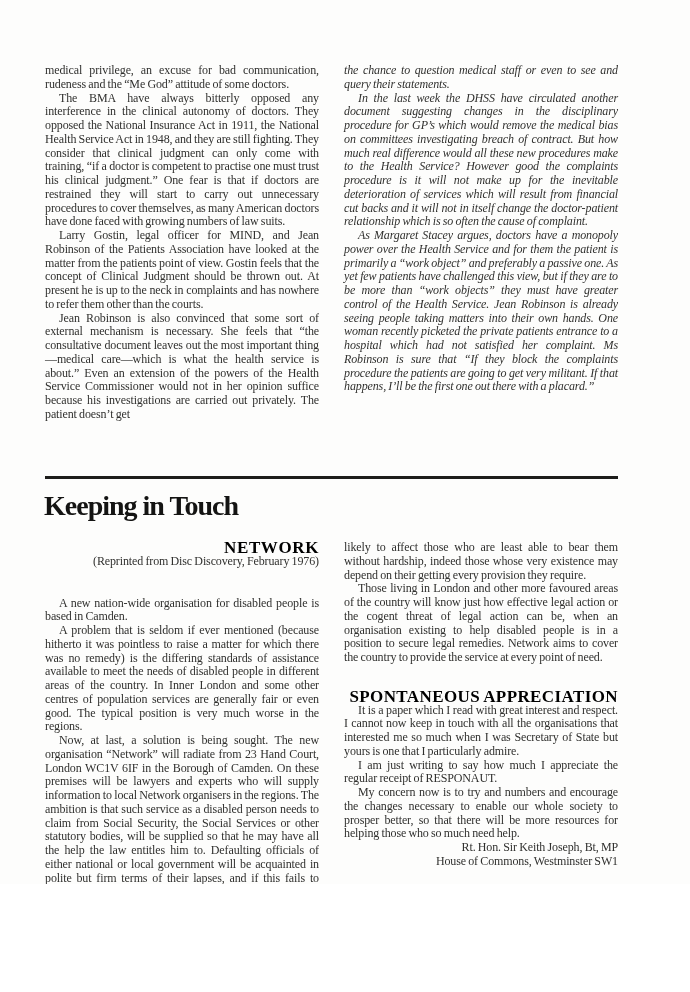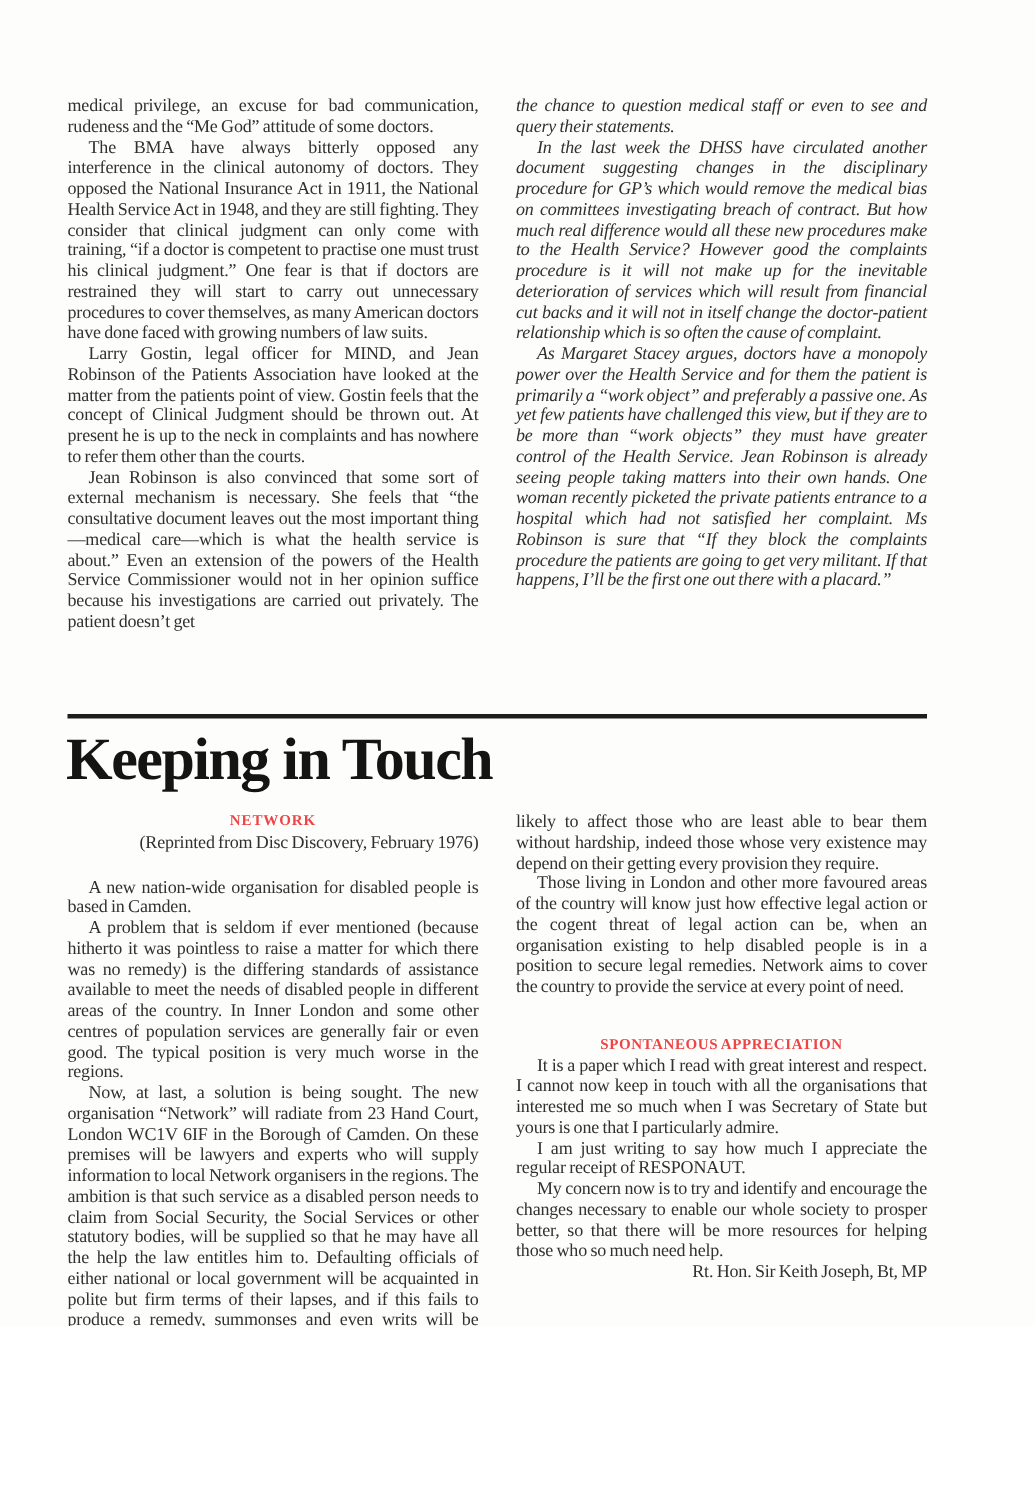--- a/index.html
+++ b/index.html
@@ -10,38 +10,38 @@
     color:#30302e;
   }
   .col {
     position:absolute; width:274px;
     font-size:12px; line-height:13.75px;
     text-align:justify;
     letter-spacing:-0.12px; word-spacing:-0.6px;
   }
   .col p { margin:0; }
   .col p.ind { text-indent:14px; }
-  .col p.gap-top { margin-top:16px; }
+  .col p.gap-top { margin-top:28px; }
   #s1-left  { left:45px;  top:64px; }
   #s1-right { left:344px; top:64px;font-style:italic; }
   .rule {
     position:absolute; left:45px; top:476px;
     width:573px; height:3px; background:#1d1d1b;
   }
   .headline {
     position:absolute; left:44px; top:486px;
-    font-size:40px; font-weight:bold; letter-spacing:-1px;
+    font-size:28px; font-weight:bold; letter-spacing:-1px;
     color:#141413; line-height:40px;
     font-family:"Liberation Serif", serif;
   }
   #s2-left  { left:45px;  top:541px; }
   #s2-right { left:344px; top:541px; }
   .subhead {
-    font-weight:bold; font-size:10px; letter-spacing:0.6px;
-    text-align:center; color:#ef4444; text-indent:0 !important;
+    font-weight:bold; font-size:17px; letter-spacing:0.6px;
+    text-align:right; color:#000000; text-indent:0 !important;
   }
   .source-line { text-align:right; }
   .spont-head { margin-top:25px !important; margin-bottom:3px; letter-spacing:0.4px; }
   .signature { text-align:right; margin-top:1px; }
 </style>
 </head>
 <body>
 
 <div class="page">
 
@@ -69,17 +69,18 @@
     <p class="ind">A problem that is seldom if ever mentioned (because hitherto it was pointless to raise a matter for which there was no remedy) is the differing standards of assistance available to meet the needs of disabled people in different areas of the country. In Inner London and some other centres of population services are generally fair or even good. The typical position is very much worse in the regions.</p>
     <p class="ind">Now, at last, a solution is being sought. The new organisation “Network” will radiate from 23 Hand Court, London WC1V 6IF in the Borough of Camden. On these premises will be lawyers and experts who will supply information to local Network organisers in the regions. The ambition is that such service as a disabled person needs to claim from Social Security, the Social Services or other statutory bodies, will be supplied so that he may have all the help the law entitles him to. Defaulting officials of either national or local government will be acquainted in polite but firm terms of their lapses, and if this fails to produce a remedy, summonses and even writs will be issued. At a time of cuts in expenditure the work beomes more vital insofar as cuts are most</p>
   </div>
 
   <div class="col" id="s2-right">
     <p>likely to affect those who are least able to bear them without hardship, indeed those whose very existence may depend on their getting every provision they require.</p>
     <p class="ind">Those living in London and other more favoured areas of the country will know just how effective legal action or the cogent threat of legal action can be, when an organisation existing to help disabled people is in a position to secure legal remedies. Network aims to cover the country to provide the service at every point of need.</p>
     <p class="subhead spont-head">SPONTANEOUS APPRECIATION</p>
     <p class="ind">It is a paper which I read with great interest and respect. I cannot now keep in touch with all the organisations that interested me so much when I was Secretary of State but yours is one that I particularly admire.</p>
     <p class="ind">I am just writing to say how much I appreciate the regular receipt of RESPONAUT.</p>
-    <p class="ind">My concern now is to try and identify and encourage the changes necessary to enable our whole society to prosper better, so that there will be more resources for helping those who so much need help.</p>
+    <p class="ind">My concern now is to try and numbers and encourage the changes necessary to enable our whole society to prosper better, so that there will be more resources for helping those who so much need help.</p>
     <p class="signature">Rt. Hon. Sir Keith Joseph, Bt, MP</p>
+    <p class="signature">House of Commons, Westminster SW1</p>
   </div>
 
 </div>
 
 </body></html>

